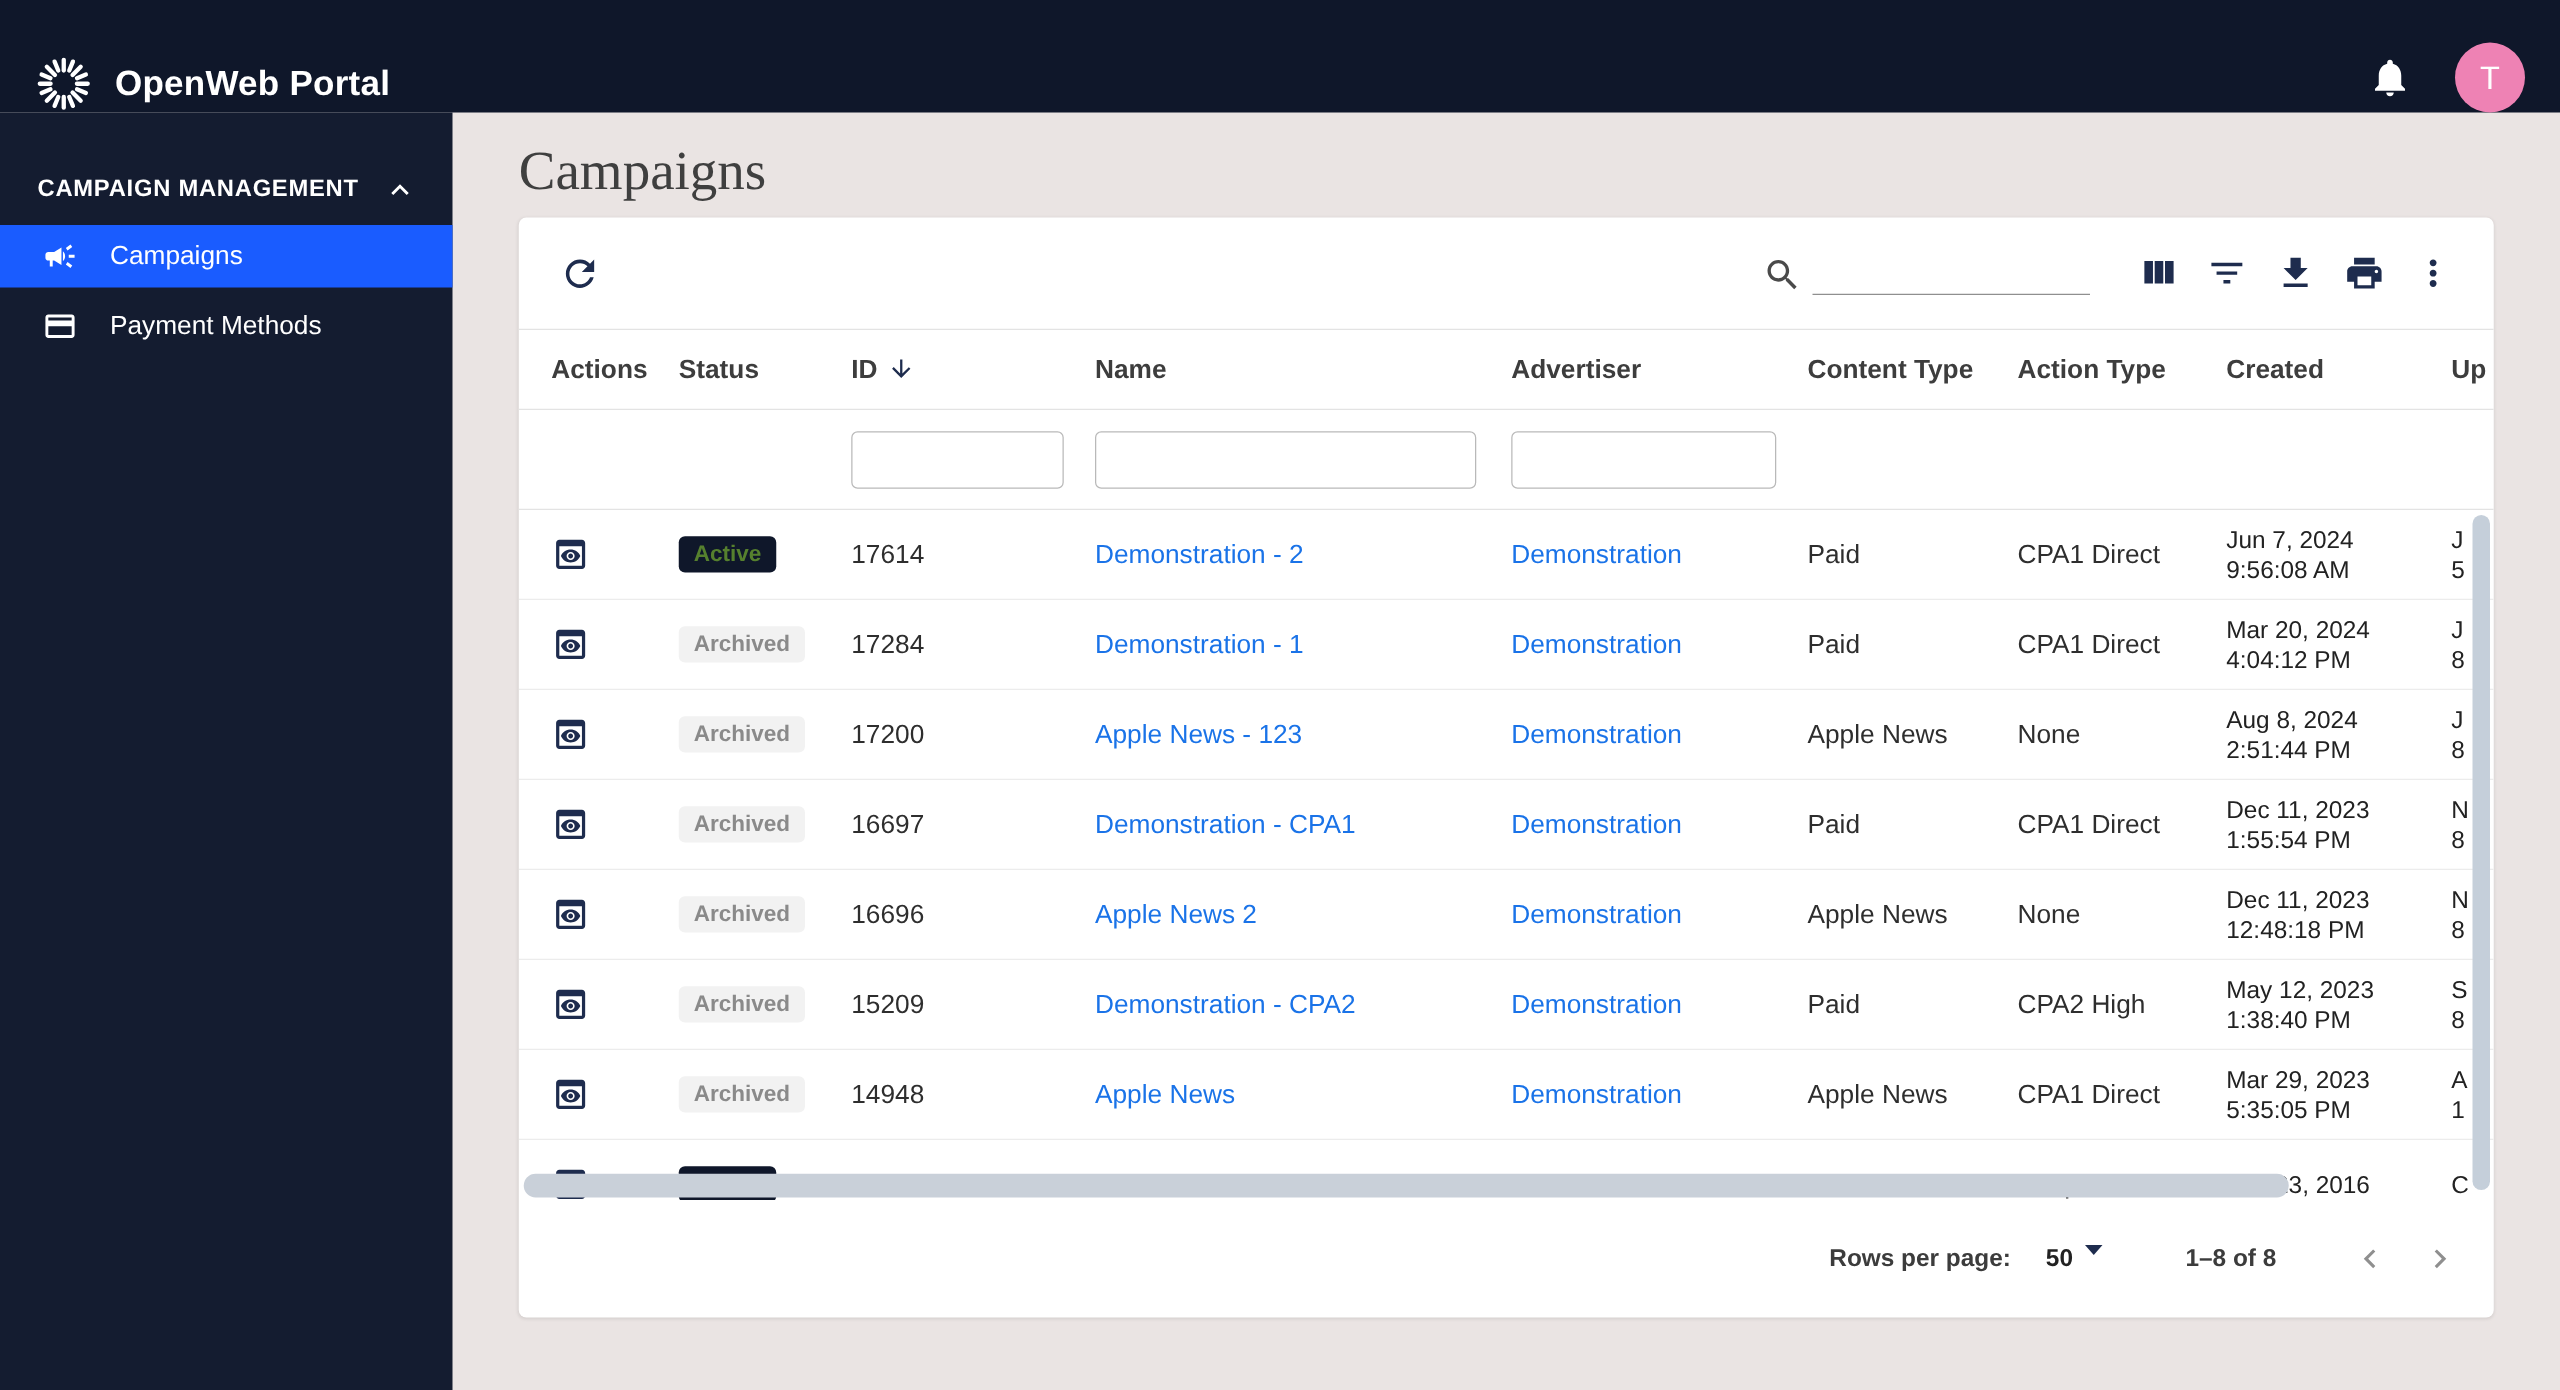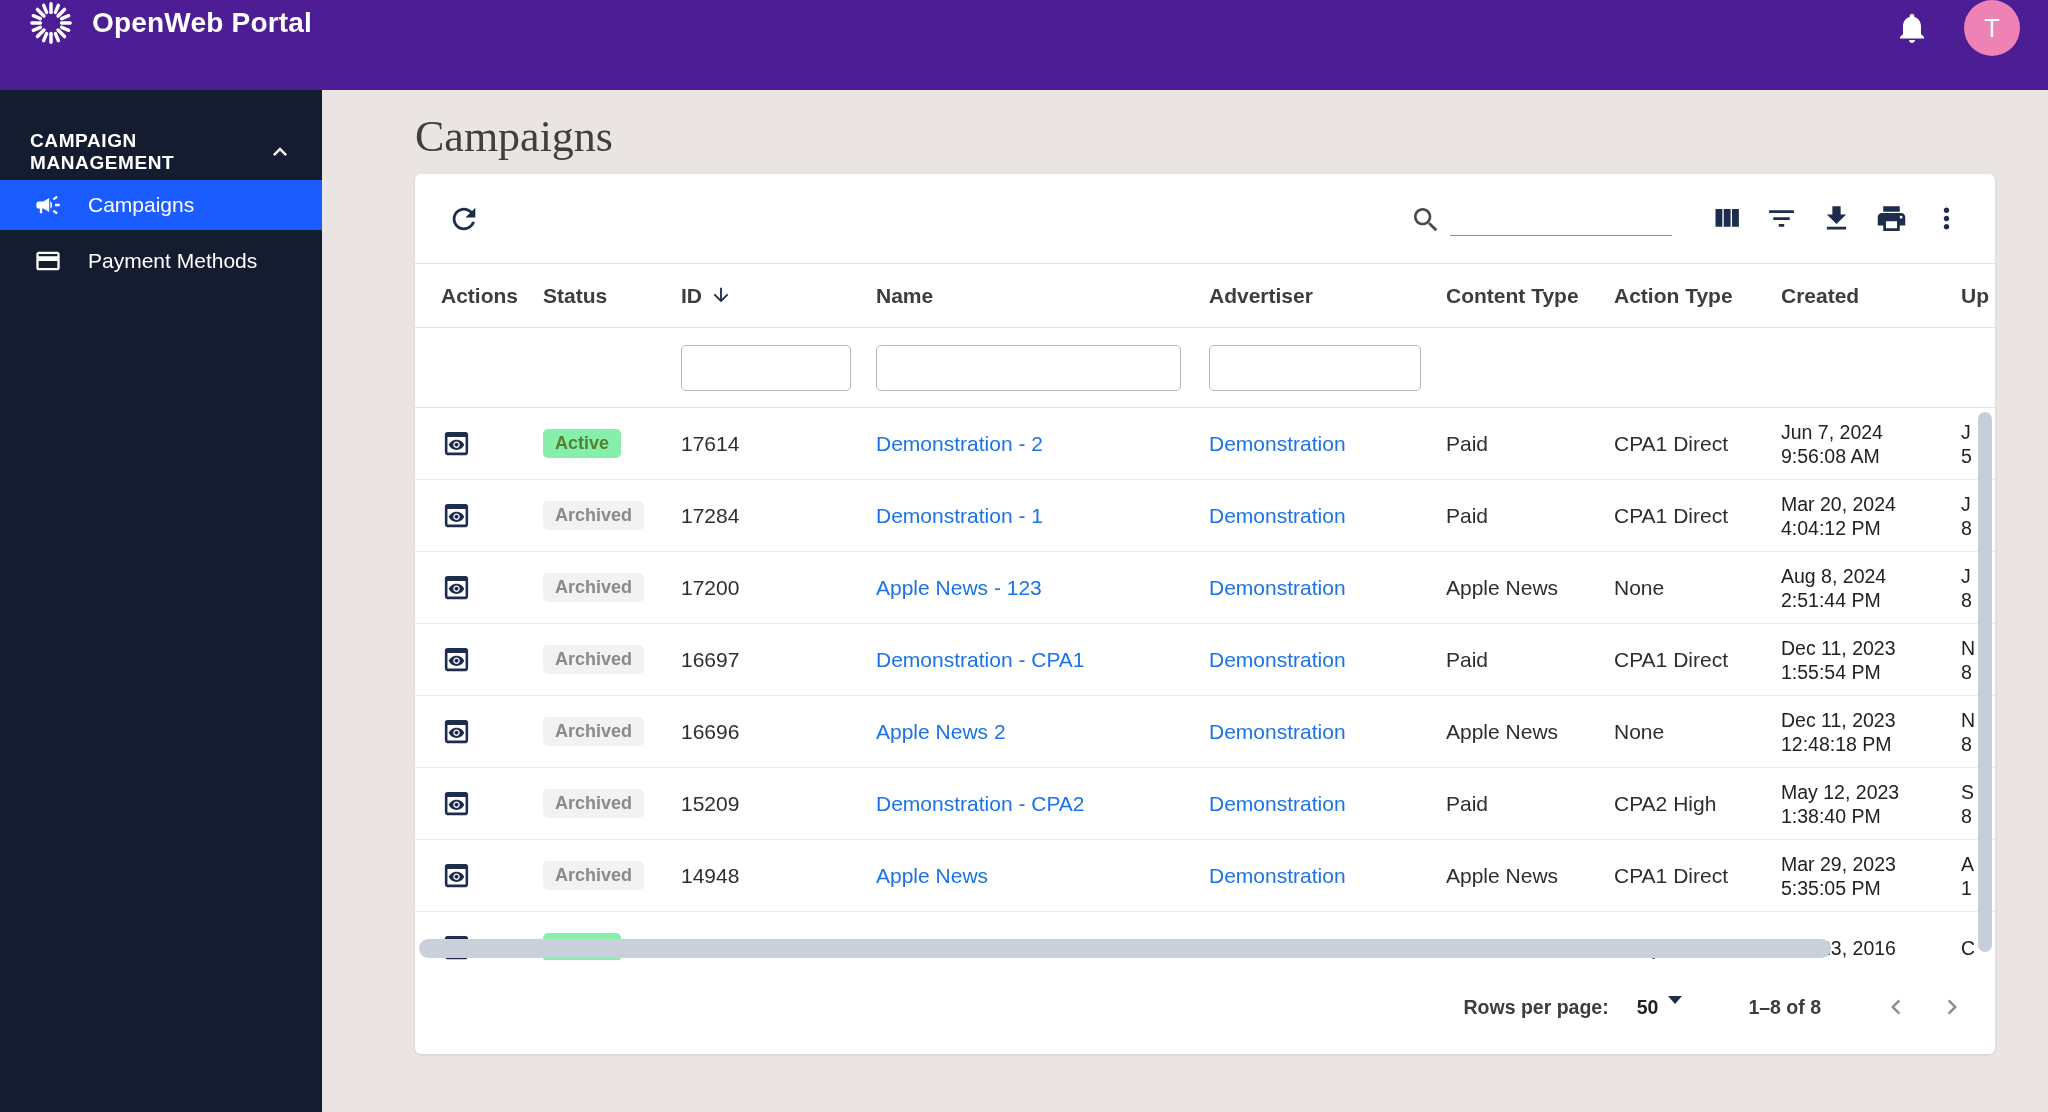--- a/index.html
+++ b/index.html
@@ -1,30 +1,30 @@
 <!DOCTYPE html>
 <html><head>
 <meta charset="utf-8">
 <style>
   * { box-sizing: border-box; margin: 0; padding: 0; }
   html,body { width:2048px; height:1112px; overflow:hidden; }
   body { font-family:"Liberation Sans", sans-serif; background:#eae4e3; position:relative; }
 
   
-  .topbar { position:absolute; top:0; left:0; width:2048px; height:90px; background:#4c1d95;
-            display:flex; align-items:flex-start; justify-content:space-between; padding:0 28px; z-index:5; }
+  .topbar { position:absolute; top:0; left:0; width:2048px; height:90px; background:#0f172a;
+            display:flex; align-items:flex-end; justify-content:space-between; padding:0 28px; z-index:5; }
   .brand { display:flex; align-items:center; gap:18px; }
   .brand-title { color:#fff; font-size:28px; font-weight:700; letter-spacing:.2px; }
   .topbar-right { display:flex; align-items:center; gap:34px; }
   .icon-btn { background:none; border:none; cursor:pointer; display:flex; align-items:center; justify-content:center; }
   .avatar { width:56px; height:56px; border-radius:50%; background:#ee82b4; color:#fff; font-size:26px;
             display:flex; align-items:center; justify-content:center; border:none; cursor:pointer; }
 
   
-  .sidebar { position:absolute; top:90px; left:0; width:322px; height:1022px; background:#141c30; padding-top:40px; }
+  .sidebar { position:absolute; top:90px; left:0; width:362px; height:1022px; background:#141c30; padding-top:40px; }
   .section-header { display:flex; align-items:center; justify-content:space-between; padding:0 28px 0 30px;
                     height:44px; cursor:pointer; }
   .section-header span { color:#fff; font-size:19px; font-weight:700; letter-spacing:.6px; }
   .nav-item { display:flex; align-items:center; gap:26px; height:50px; padding-left:34px; color:#fff;
               font-size:21px; cursor:pointer; margin-top:6px; }
   .nav-item.active { background:#1a5cff; }
   .nav-item svg { flex:0 0 auto; }
 
   
   .main { position:absolute; top:90px; left:362px; width:1686px; height:1022px; padding:24px 0 0 53px; }
@@ -48,21 +48,21 @@
   .filter-input { height:46px; border:1px solid #b9b9b9; border-radius:5px; font-size:20px; padding:0 10px;
                   outline:none; }
   .filter-input.w-id { width:170px; } .filter-input.w-name { width:305px; } .filter-input.w-adv { width:212px; }
 
   
   .rows-viewport { position:relative; height:552px; overflow:hidden; }
   .trow { height:72px; border-bottom:1px solid #ececec; }
   .cell { font-size:21px; color:#2e2e2e; }
   .link { color:#1a73e8; cursor:pointer; }
   .chip { display:inline-block; font-size:18px; font-weight:700; padding:4px 12px; border-radius:5px; }
-  .chip--active { background:#86efac; color:#56802e; }
+  .chip--active { background:#0f172a; color:#56802e; }
   .chip--archived { background:#f2f2f2; color:#8a8a8a; }
   .two-line { line-height:24px; font-size:19.5px; color:#222; }
   .vscroll { position:absolute; top:4px; right:3px; width:14px; height:540px; border-radius:8px; background:#c5cfda; }
   .hscroll { position:absolute; bottom:2px; left:4px; width:1412px; height:19px; border-radius:10px; background:#c9d0d9; }
 
   
   .pagination { height:94px; display:flex; align-items:center; justify-content:flex-end; gap:0; padding-right:28px;font-weight:bold; }
   .pag-label { font-size:19.5px; color:#3c3c3c; }
   .pag-select { display:flex; align-items:flex-start; gap:10px; margin:0 66px 0 28px; cursor:pointer; }
   .pag-select .val { font-size:19.5px; color:#222; }

